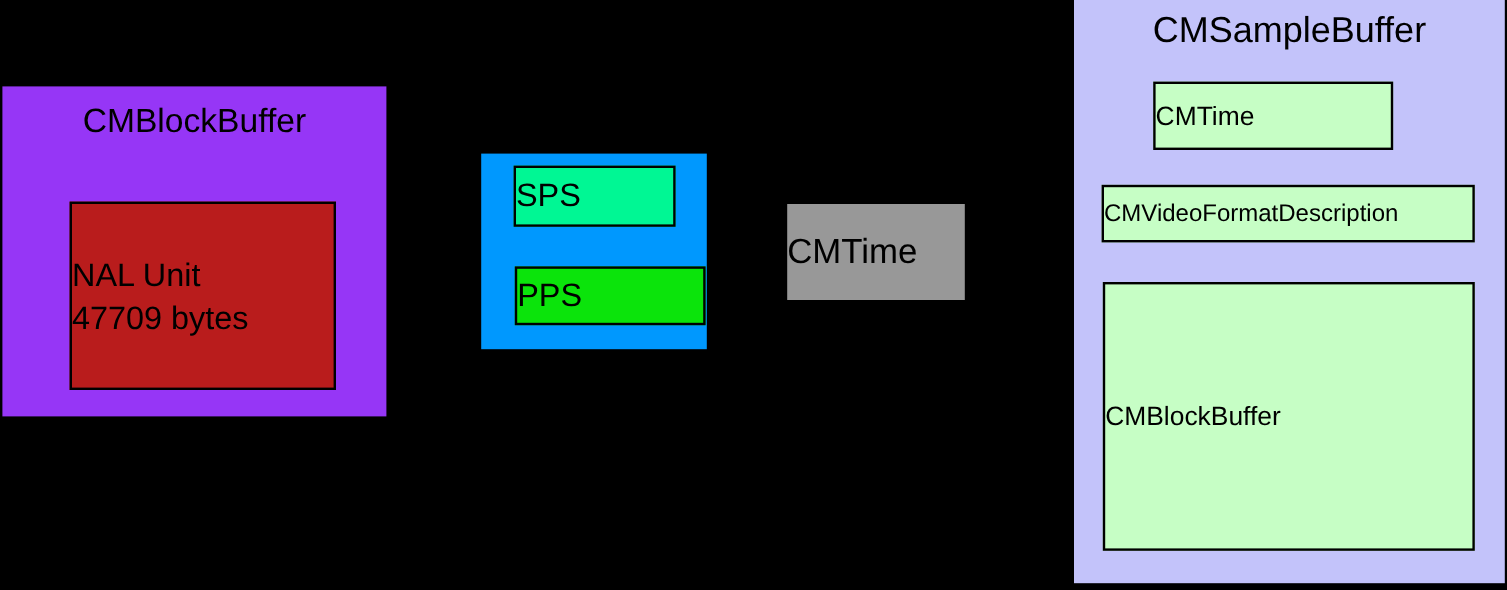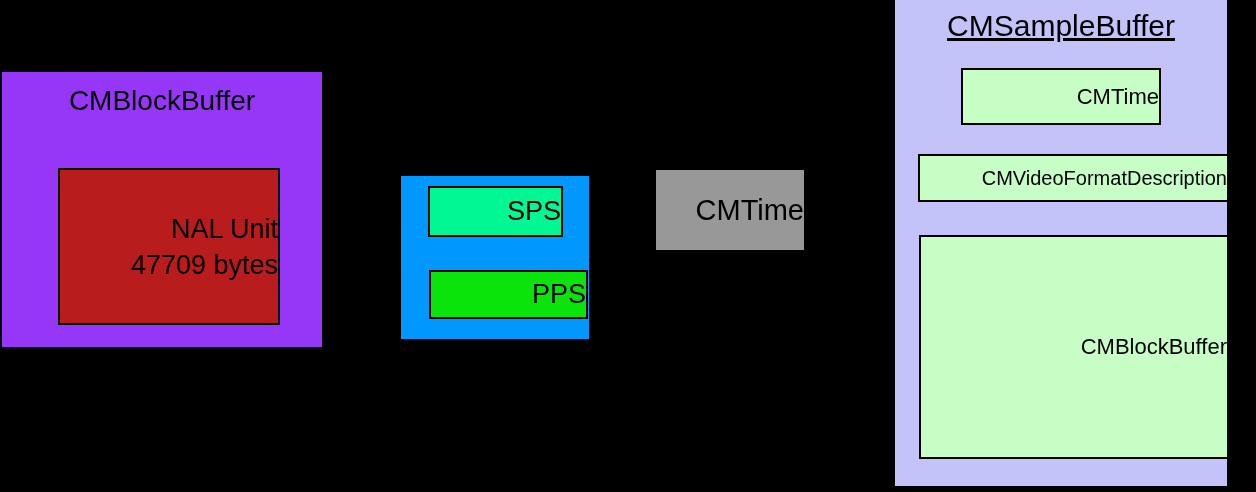--- a/index.html
+++ b/index.html
@@ -14,61 +14,61 @@
     height: 492px;
     background: #000000;
     overflow: hidden;
     color: #000000;
   }
   .box { position: absolute; box-sizing: border-box; }
   .bordered { border: 2px solid #000000; }
   .center-flex {
     display: flex;
     flex-direction: column;
-    align-items: flex-end;
+    align-items: flex-start;
     justify-content: center;
     text-align: center;
   }
 
   
   .bb-box    { left: 2px; top: 72px; width: 320px; height: 275px; }
   .bb-title  { padding-top: 10px; text-align: center; font-size: 28px; line-height: 38px; }
   .nal-box   { left: 56px; top: 96px; width: 222px; height: 157px; font-size: 27px; line-height: 36px; }
 
   
   .ps-box  { left: 401px; top: 128px; width: 188px; height: 163px; }
   .sps-box { left: 27px; top: 10px; width: 135px; height: 51px; font-size: 27px; }
   .pps-box { left: 28px; top: 94px; width: 159px; height: 49px; font-size: 27px; }
 
   
   .ct-box { left: 656px; top: 170px; width: 148px; height: 80px; font-size: 29px; }
 
   
-  .sb-box    { left: 895px; top: 0px; width: 332px; height: 486px; text-decoration: underline; }
+  .sb-box    { left: 895px; top: 0px; width: 359px; height: 486px; }
   .sb-title  { padding-top: 6px; text-align: center; font-size: 30px; line-height: 40px; }
   .sb-cmtime { left: 66px; top: 68px;  width: 200px; height: 57px;  font-size: 22px; }
   .sb-vfd    { left: 23px; top: 154px; width: 311px; height: 48px;  font-size: 20px; }
   .sb-bb     { left: 24px; top: 235px; width: 310px; height: 224px; font-size: 22px; }
 </style>
 </head>
 <body>
 
 <div class="canvas">
 
   <div class="box bb-box" style="background: rgb(150, 54, 246);">
     <div class="bb-title">
       <div>CMBlockBuffer</div>
     </div>
     <div class="box bordered center-flex nal-box" style="background: #b91c1c;">
       <div>NAL Unit</div>
       <div>47709 bytes</div>
     </div>
   </div>
 
-  <div class="box ps-box" style="background: rgb(0, 152, 254); margin-top: 48px;">
+  <div class="box ps-box" style="background: rgb(0, 152, 254);">
     <div class="box bordered center-flex sps-box" style="background: rgb(0, 247, 148);">
       <span>SPS</span>
     </div>
     <div class="box bordered center-flex pps-box" style="background: rgb(11, 228, 11);">
       <span>PPS</span>
     </div>
   </div>
 
   <div class="box center-flex ct-box" style="background: rgb(152, 152, 152);">
     <span>CMTime</span>

